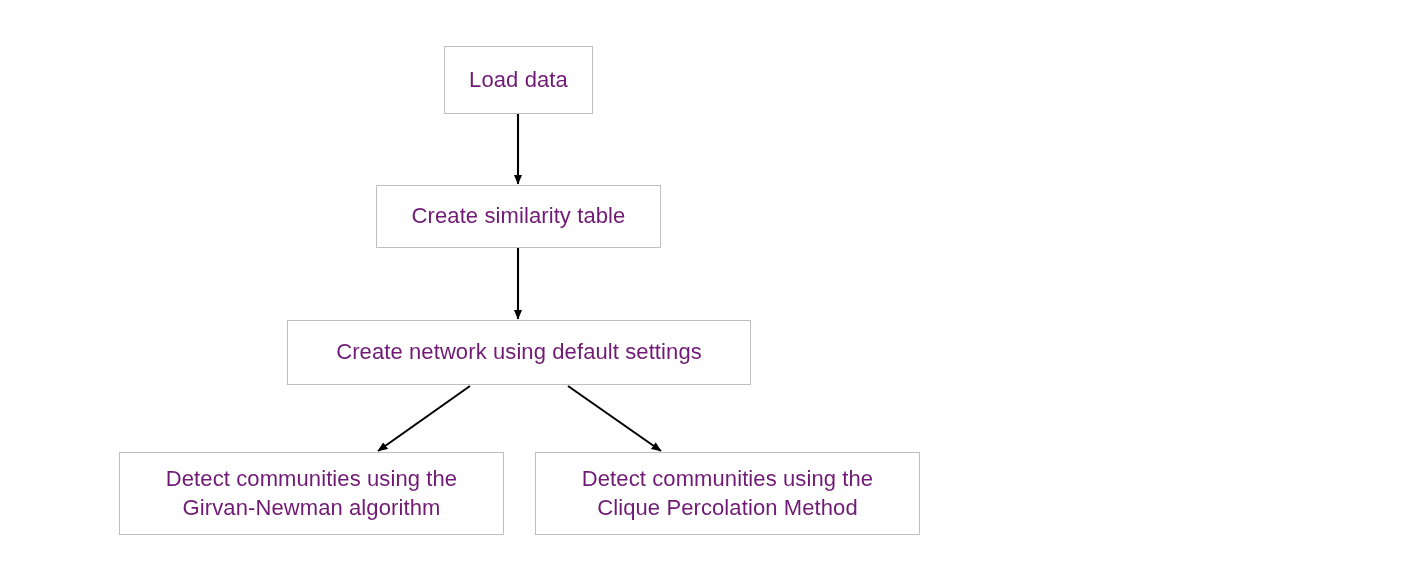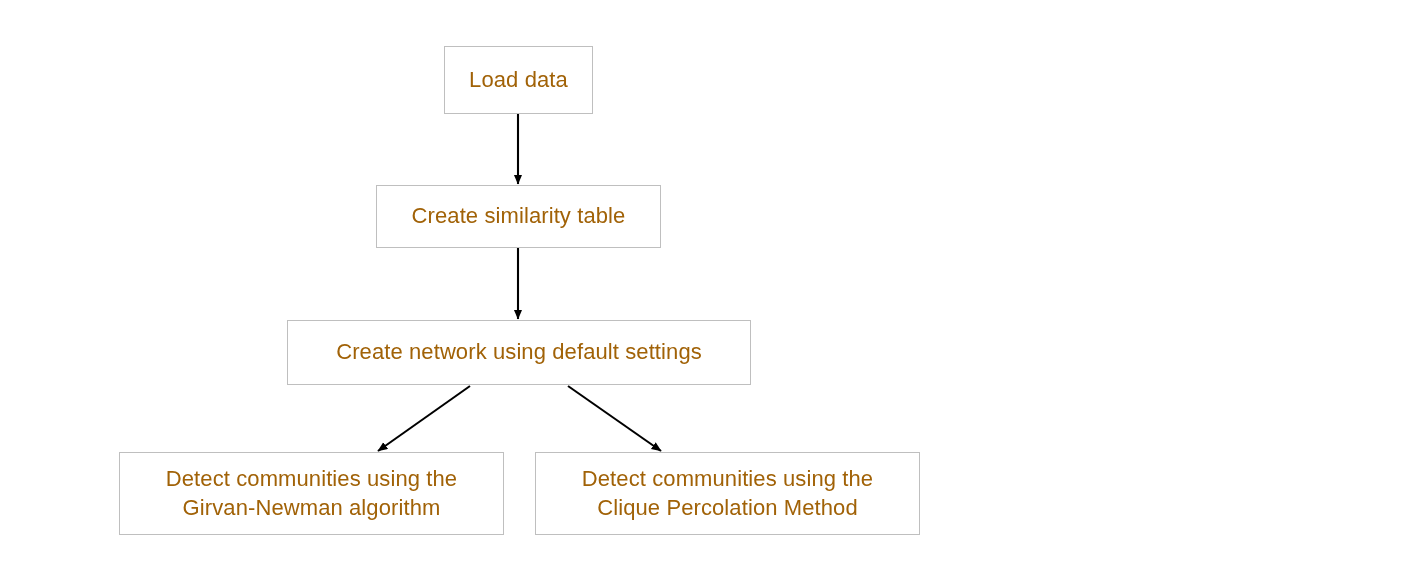--- a/index.html
+++ b/index.html
@@ -27,21 +27,21 @@
   }
   .node {
     position: absolute;
     box-sizing: border-box;
     background: #ffffff;
     border: 1.6px solid #bfbfbf;
     display: flex;
     align-items: center;
     justify-content: center;
     text-align: center;
-    color: #a16207;
+    color: #701a75;
     font-size: 22px;
     line-height: 1.28;
     letter-spacing: 0.1px;
     white-space: pre-line;
   }
   .node-label {
     display: block;
     padding: 0 8px;
     white-space: pre-line;
   }

